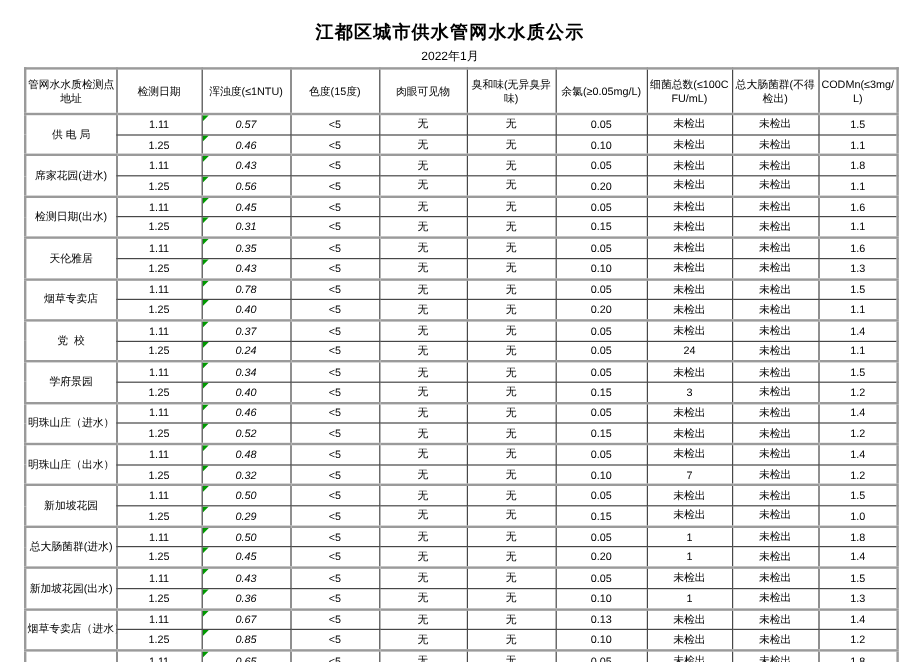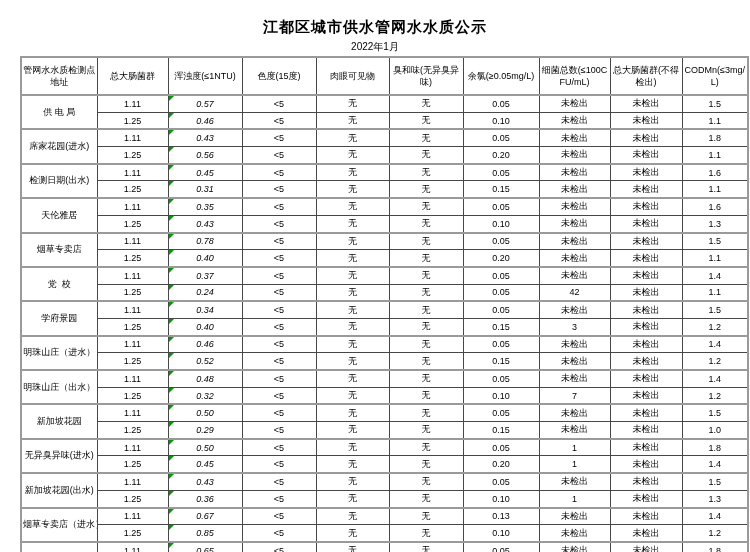--- a/index.html
+++ b/index.html
@@ -90,21 +90,21 @@
       <col class="c4">
     <col class="c5">
       <col class="c6">
       <col class="c7">
       <col class="c8">
       <col class="c9">
   </colgroup>
   <thead>
       <tr>
         <th>管网水水质检测点地址</th>
-        <th>总大肠菌群</th>
+        <th>检测日期</th>
         <th>浑浊度(≤1NTU)</th>
         <th>色度(15度)</th>
         <th>肉眼可见物</th>
         <th>臭和味(无异臭异味)</th>
         <th>余氯(≥0.05mg/L)</th>
         <th>细菌总数(≤100CFU/mL)</th>
         <th>总大肠菌群(不得检出)</th>
         <th>CODMn(≤3mg/L)</th>
       </tr>
     </thead>
@@ -236,21 +236,21 @@
         <td class="cell-coliform">未检出</td>
         <td class="cell-codmn">1.4</td>
       </tr>
       <tr>
         <td class="cell-test-date">1.25</td>
         <td class="cell-turbidity">0.24<span class="tri" style="border-top-color: rgb(0, 153, 0);"></span></td>
         <td class="cell-color">&lt;5</td>
         <td class="cell-visible-matter">无</td>
         <td class="cell-odor-taste">无</td>
         <td class="cell-residual-chlorine">0.05</td>
-        <td class="cell-bacteria-count">42</td>
+        <td class="cell-bacteria-count">24</td>
         <td class="cell-coliform">未检出</td>
         <td class="cell-codmn">1.1</td>
       </tr>
       <tr class="group-start">
         <td rowspan="2" class="cell-location">学府景园</td>
         <td class="cell-test-date">1.11</td>
         <td class="cell-turbidity">0.34<span class="tri" style="border-top-color: rgb(0, 153, 0);"></span></td>
         <td class="cell-color">&lt;5</td>
         <td class="cell-visible-matter">无</td>
         <td class="cell-odor-taste">无</td>
@@ -333,21 +333,21 @@
         <td class="cell-turbidity">0.29<span class="tri" style="border-top-color: rgb(0, 153, 0);"></span></td>
         <td class="cell-color">&lt;5</td>
         <td class="cell-visible-matter">无</td>
         <td class="cell-odor-taste">无</td>
         <td class="cell-residual-chlorine">0.15</td>
         <td class="cell-bacteria-count">未检出</td>
         <td class="cell-coliform">未检出</td>
         <td class="cell-codmn">1.0</td>
       </tr>
       <tr class="group-start">
-        <td rowspan="2" class="cell-location">无异臭异味(进水)</td>
+        <td rowspan="2" class="cell-location">总大肠菌群(进水)</td>
         <td class="cell-test-date">1.11</td>
         <td class="cell-turbidity">0.50<span class="tri" style="border-top-color: rgb(0, 153, 0);"></span></td>
         <td class="cell-color">&lt;5</td>
         <td class="cell-visible-matter">无</td>
         <td class="cell-odor-taste">无</td>
         <td class="cell-residual-chlorine">0.05</td>
         <td class="cell-bacteria-count">1</td>
         <td class="cell-coliform">未检出</td>
         <td class="cell-codmn">1.8</td>
       </tr>

